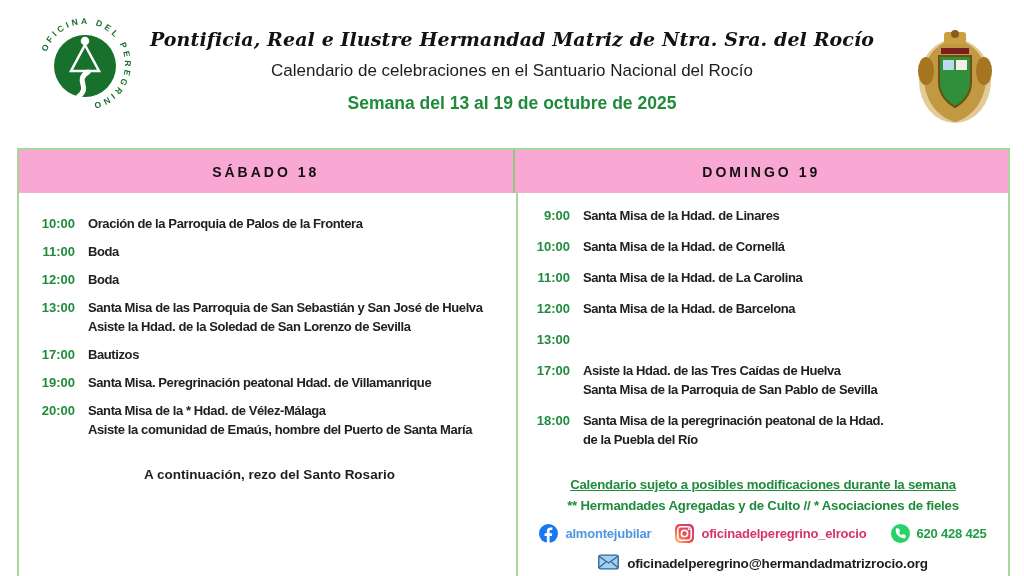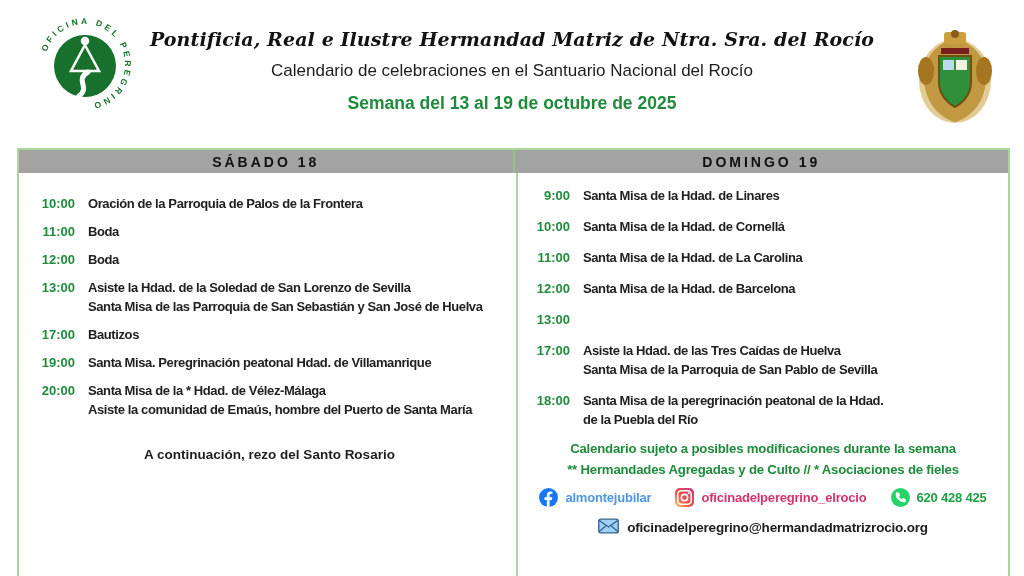--- a/index.html
+++ b/index.html
@@ -9,40 +9,40 @@
   
   .logo-left{position:absolute;left:36px;top:14px;width:98px;height:100px;}
   .logo-right{position:absolute;left:906px;top:26px;width:98px;height:102px;}
   .header-text{position:absolute;left:140px;right:140px;top:28px;text-align:center;}
   .title{font-family:"DejaVu Serif",serif;font-style:italic;font-weight:bold;font-size:19px;color:#121212;letter-spacing:.1px;}
   .subtitle{margin-top:11px;font-size:17px;color:#1c1c1c;}
   .week{margin-top:12px;font-size:17.5px;font-weight:bold;color:#1f8b3b;}
 
   
   .table{position:absolute;left:17px;top:148px;width:993px;height:440px;border:2px solid #a9d69b;box-sizing:border-box;background:#fff;}
-  .thead{display:flex;height:23px;background:#a3a3a3;}
+  .thead{display:flex;height:43px;background:#f9a8d4;}
   .th{flex:1;display:flex;align-items:center;justify-content:center;font-weight:bold;font-size:14px;letter-spacing:3px;color:#101010;}
   .hdiv{width:2px;background:#8cc87c;}
   .tbody{display:flex;height:405px;}
   .vdiv{width:2px;background:#a9d69b;}
   .colbody{box-sizing:border-box;}
   .colbody.left{width:497px;padding:21px 6px 0 10px;}
   .colbody.right{flex:1;padding:13px 6px 0 6px;}
 
   .event{display:flex;margin-bottom:9px;}
   .right .event{margin-bottom:12px;}
   .event.mt{margin-top:7px;}
   .time{width:46px;min-width:46px;text-align:right;margin-right:13px;color:#1f8b3b;font-weight:bold;font-size:13px;line-height:19px;}
   .lines{font-weight:bold;font-size:13px;line-height:19px;color:#212121;letter-spacing:-0.4px;}
   .line{display:block;white-space:nowrap;}
 
   .footnote{margin-top:28px;text-align:center;font-weight:bold;font-size:13.5px;color:#1e1e1e;}
 
   .note{margin-top:6px;text-align:center;font-weight:bold;font-size:13.2px;color:#1f8b3b;letter-spacing:-0.2px;}
-  .note.first{margin-top:12px;}
+  .note.first{margin-top:28px;text-decoration:underline;}
 
   .social-row{margin-top:11px;display:flex;justify-content:center;align-items:center;gap:24px;}
   .social-item{display:flex;align-items:center;gap:7px;font-weight:bold;font-size:13px;letter-spacing:-0.2px;}
   .social-item .icon{display:flex;align-items:center;}
   .fb-label{color:#4e97e0;}
   .ig-label{color:#d6336c;}
   .wa-label{color:#1f9e44;}
   .email-row{margin-top:11px;display:flex;justify-content:center;align-items:center;gap:8px;font-weight:bold;font-size:13.5px;color:#1d1d1d;letter-spacing:-0.2px;}
 </style>
 </head>
@@ -110,22 +110,22 @@
         </div>
         <div class="event">
           <span class="time">12:00</span>
           <span class="lines">
               <span class="line">Boda</span>
             </span>
         </div>
         <div class="event">
           <span class="time">13:00</span>
           <span class="lines">
+            <span class="line">Santa Misa de las Parroquia de San Sebastián y San José de Huelva</span>
             <span class="line">Asiste la Hdad. de la Soledad de San Lorenzo de Sevilla</span>
-            <span class="line">Santa Misa de las Parroquia de San Sebastián y San José de Huelva</span>
           </span>
         </div>
         <div class="event">
           <span class="time">17:00</span>
           <span class="lines">
               <span class="line">Bautizos</span>
             </span>
         </div>
         <div class="event">
           <span class="time">19:00</span>

